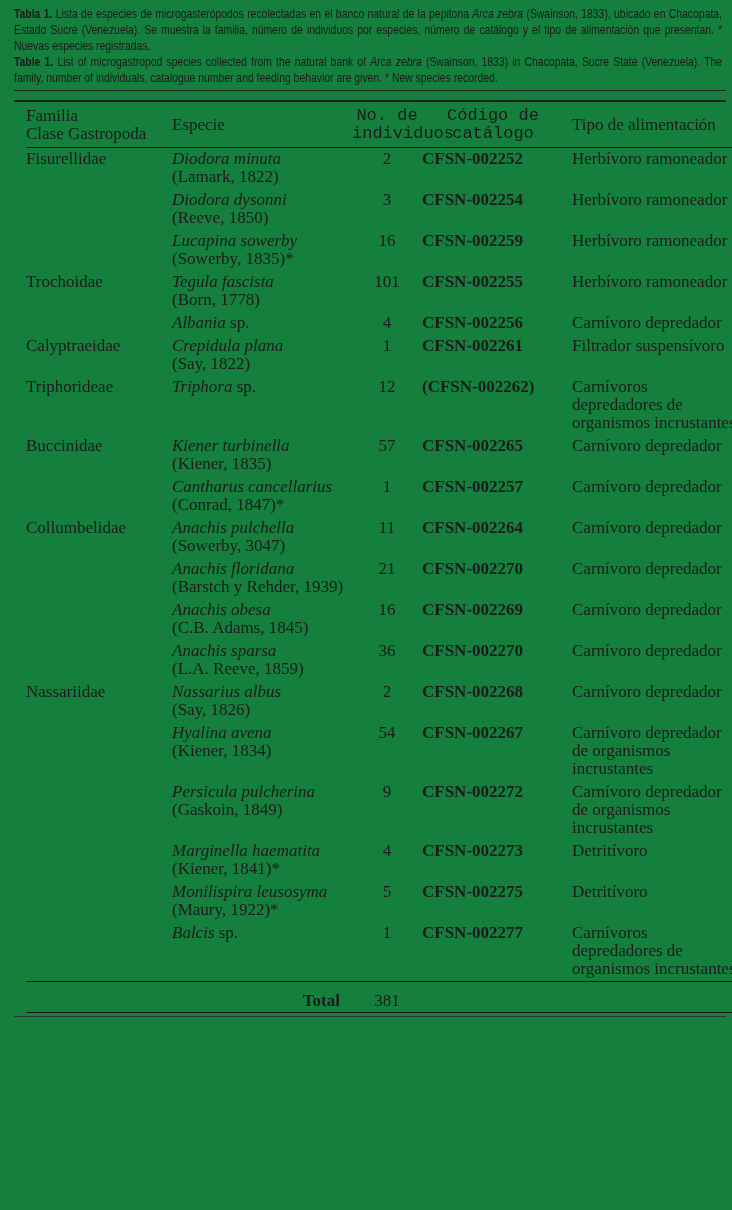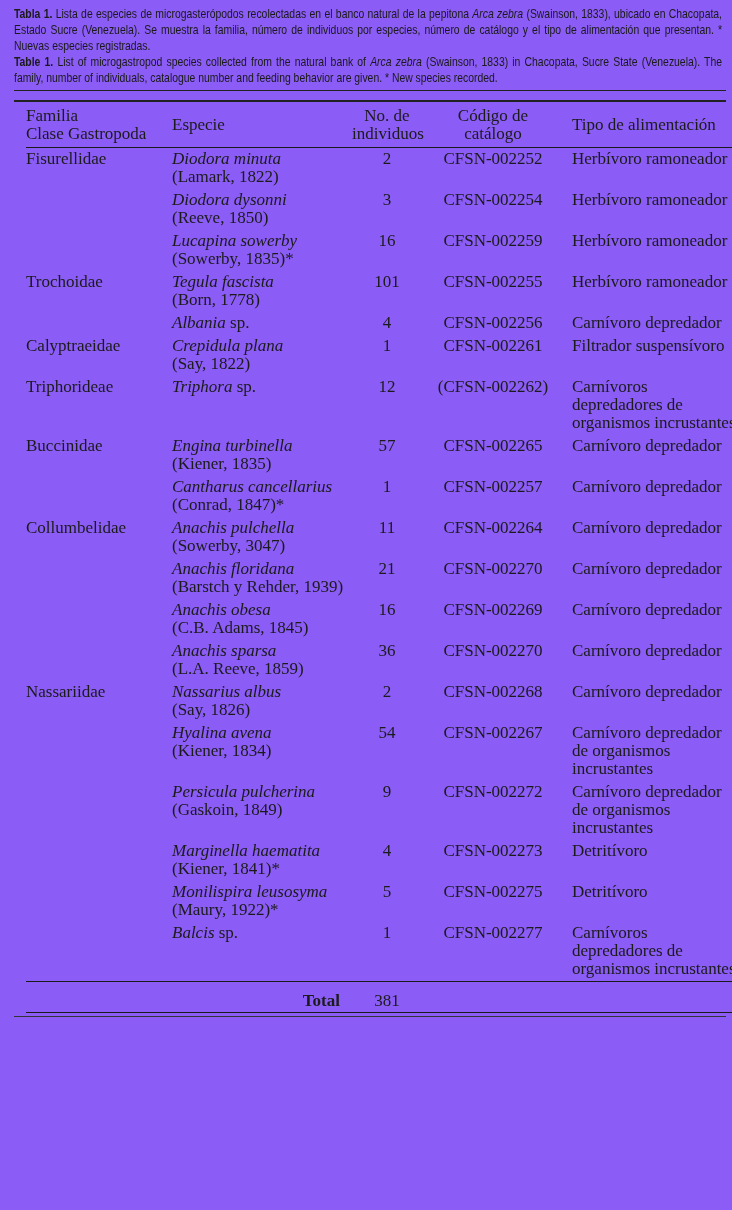--- a/index.html
+++ b/index.html
@@ -1,21 +1,21 @@
 <!DOCTYPE html>
 <html><head>
 <meta charset="utf-8">
 <style>
   html, body { margin: 0; padding: 0; background: #fff; }
   .page {
     position: relative;
     width: 732px;
     height: 1210px;
     box-sizing: border-box;
-    background: #8b5cf6;
+    background: #15803d;
     padding: 6px 6px 0 14px;
     overflow: hidden;
     font-family: "Liberation Serif", serif;
     color: #1b1b1b;
   }
   
   .caption {
     width: 885px;
     transform: scaleX(0.80);
     transform-origin: top left;
@@ -47,29 +47,29 @@
   col.c-code    { width: 142px; }
   col.c-feeding { width: 174px; }
 
   thead th {
     font-weight: normal;
     text-align: left;
     vertical-align: middle;
     padding: 5px 0 4px 0;
     border-bottom: 1.5px solid #1a1a1a;
   }
-  thead th.th-count, thead th.th-code { text-align: center; }
+  thead th.th-count, thead th.th-code { text-align: center; font-family: Liberation Mono, monospace; }
   thead th.th-feeding { padding-left: 8px; }
 
   tbody td {
     vertical-align: top;
     padding: 2px 0 3px 0;
   }
   td.td-count { text-align: center; }
-  td.td-code  { text-align: center; }
+  td.td-code  { text-align: left; font-weight: bold; }
   td.td-feeding { padding-left: 8px; font-family: Liberation Serif, serif; }
   td.td-species i { font-style: italic; }
 
   tfoot td {
     border-top: 1px solid #1a1a1a;
     border-bottom: 1.5px solid #1a1a1a;
     padding: 10px 0 2px 0;
     vertical-align: middle;
   }
   td.total-label { text-align: right; font-weight: bold; padding-right: 12px; }
@@ -150,21 +150,21 @@
         </tr>
         <tr class="body-row">
           <td class="td-family">Triphorideae</td>
           <td class="td-species"><i>Triphora</i> sp.</td>
           <td class="td-count">12</td>
           <td class="td-code">(CFSN-002262)</td>
           <td class="td-feeding">Carnívoros depredadores de organismos incrustantes</td>
         </tr>
         <tr class="body-row">
           <td class="td-family">Buccinidae</td>
-          <td class="td-species"><i>Engina turbinella</i><br><span>(Kiener, 1835)</span></td>
+          <td class="td-species"><i>Kiener turbinella</i><br><span>(Kiener, 1835)</span></td>
           <td class="td-count">57</td>
           <td class="td-code">CFSN-002265</td>
           <td class="td-feeding">Carnívoro depredador</td>
         </tr>
         <tr class="body-row">
           <td class="td-family"></td>
           <td class="td-species"><i>Cantharus cancellarius</i><br><span>(Conrad, 1847)*</span></td>
           <td class="td-count">1</td>
           <td class="td-code">CFSN-002257</td>
           <td class="td-feeding">Carnívoro depredador</td>

